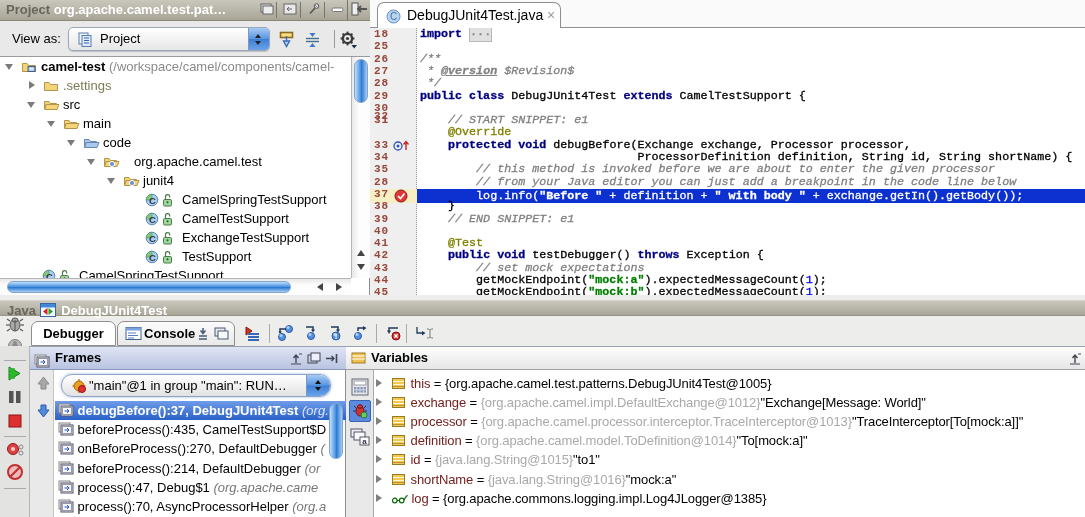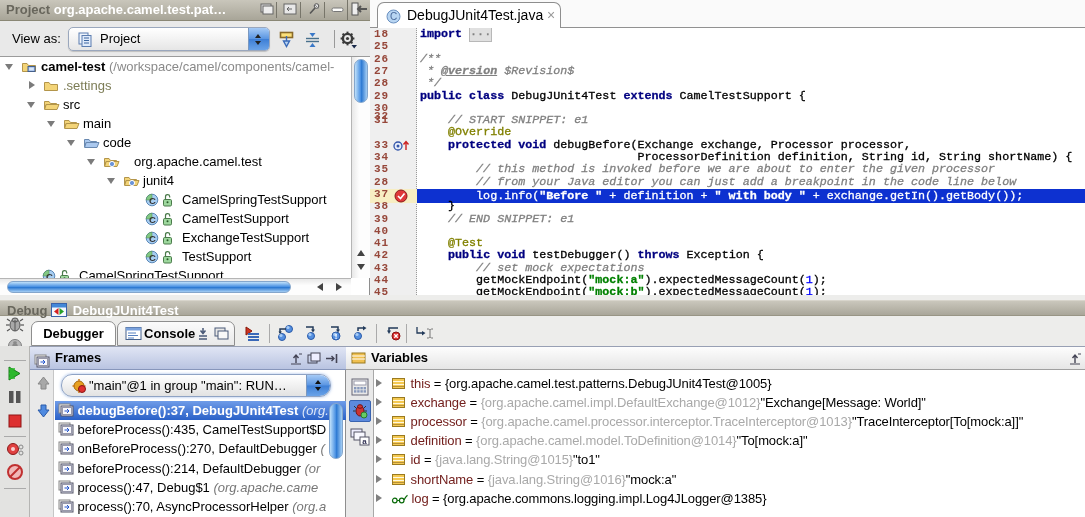--- a/index.html
+++ b/index.html
@@ -371,21 +371,21 @@
       <div class="lnum" style="top:233.70000000000002px">43</div>
       <div class="cl" style="top:233.70000000000002px"><span class="cm">        // set mock expectations</span></div>
       <div class="lnum" style="top:246px">44</div>
       <div class="cl" style="top:246px">        getMockEndpoint(<span class="st">"mock:a"</span>).expectedMessageCount(<span class="nu">1</span>);</div>
       <div class="lnum" style="top:258.3px">45</div>
       <div class="cl" style="top:258.3px">        getMockEndpoint(<span class="st">"mock:b"</span>).expectedMessageCount(<span class="nu">1</span>);</div>
     </div>
 </div>
 
 <div class="abs" id="dbg">
-  <div class="abs dtitle"><span class="dim">Debug </span><span id="dticon" style="display:inline-block;width:18px;position:relative;top:2px"><svg width="16" height="14" style="display:block">
+  <div class="abs dtitle"><span class="dim">Java </span><span id="dticon" style="display:inline-block;width:18px;position:relative;top:2px"><svg width="16" height="14" style="display:block">
           <rect x="0.5" y="0.5" width="15" height="13" fill="#f4f8ff" stroke="#3a62a8"></rect>
           <rect x="1" y="1" width="14" height="3.5" fill="#4388d8"></rect>
           <path d="M7.5 5 L7.5 12 L3 8.5 Z" fill="#d42020"></path>
           <path d="M8.5 5 L8.5 12 L13 8.5 Z" fill="#28a028"></path>
         </svg></span> DebugJUnit4Test</div>
   <span class="abs" id="bugico" style="left:4px;top:21px">
       <svg width="22" height="17" style="display:block">
         <ellipse cx="11" cy="9" rx="5" ry="6" fill="#a8a8a8" stroke="#555"></ellipse>
         <ellipse cx="11" cy="4" rx="3" ry="2" fill="#a8a8a8" stroke="#555"></ellipse>
         <g stroke="#555" stroke-width="1.2">

